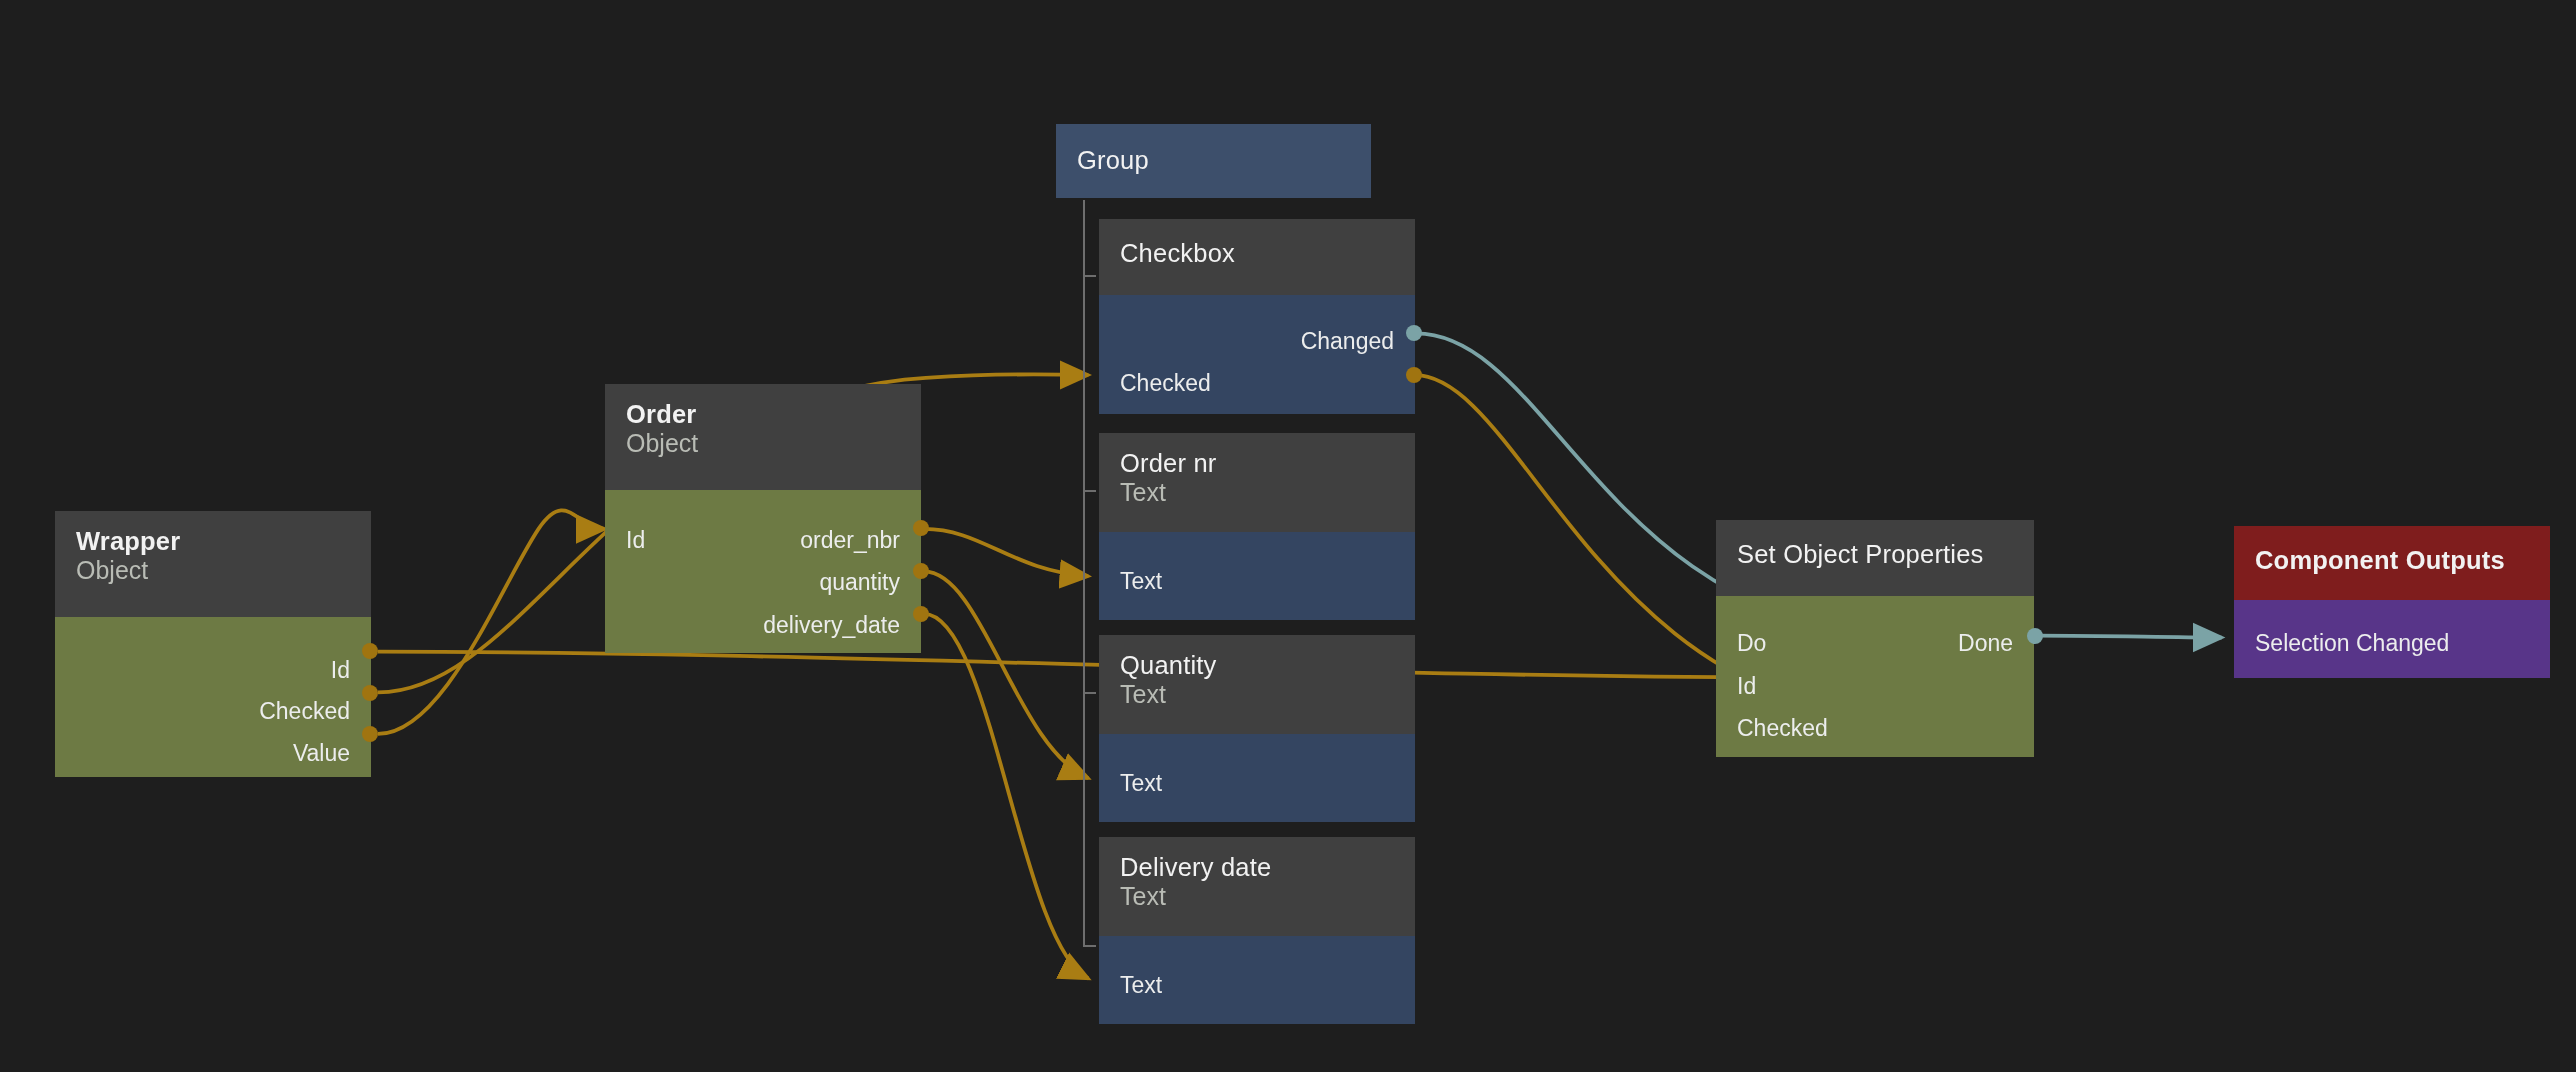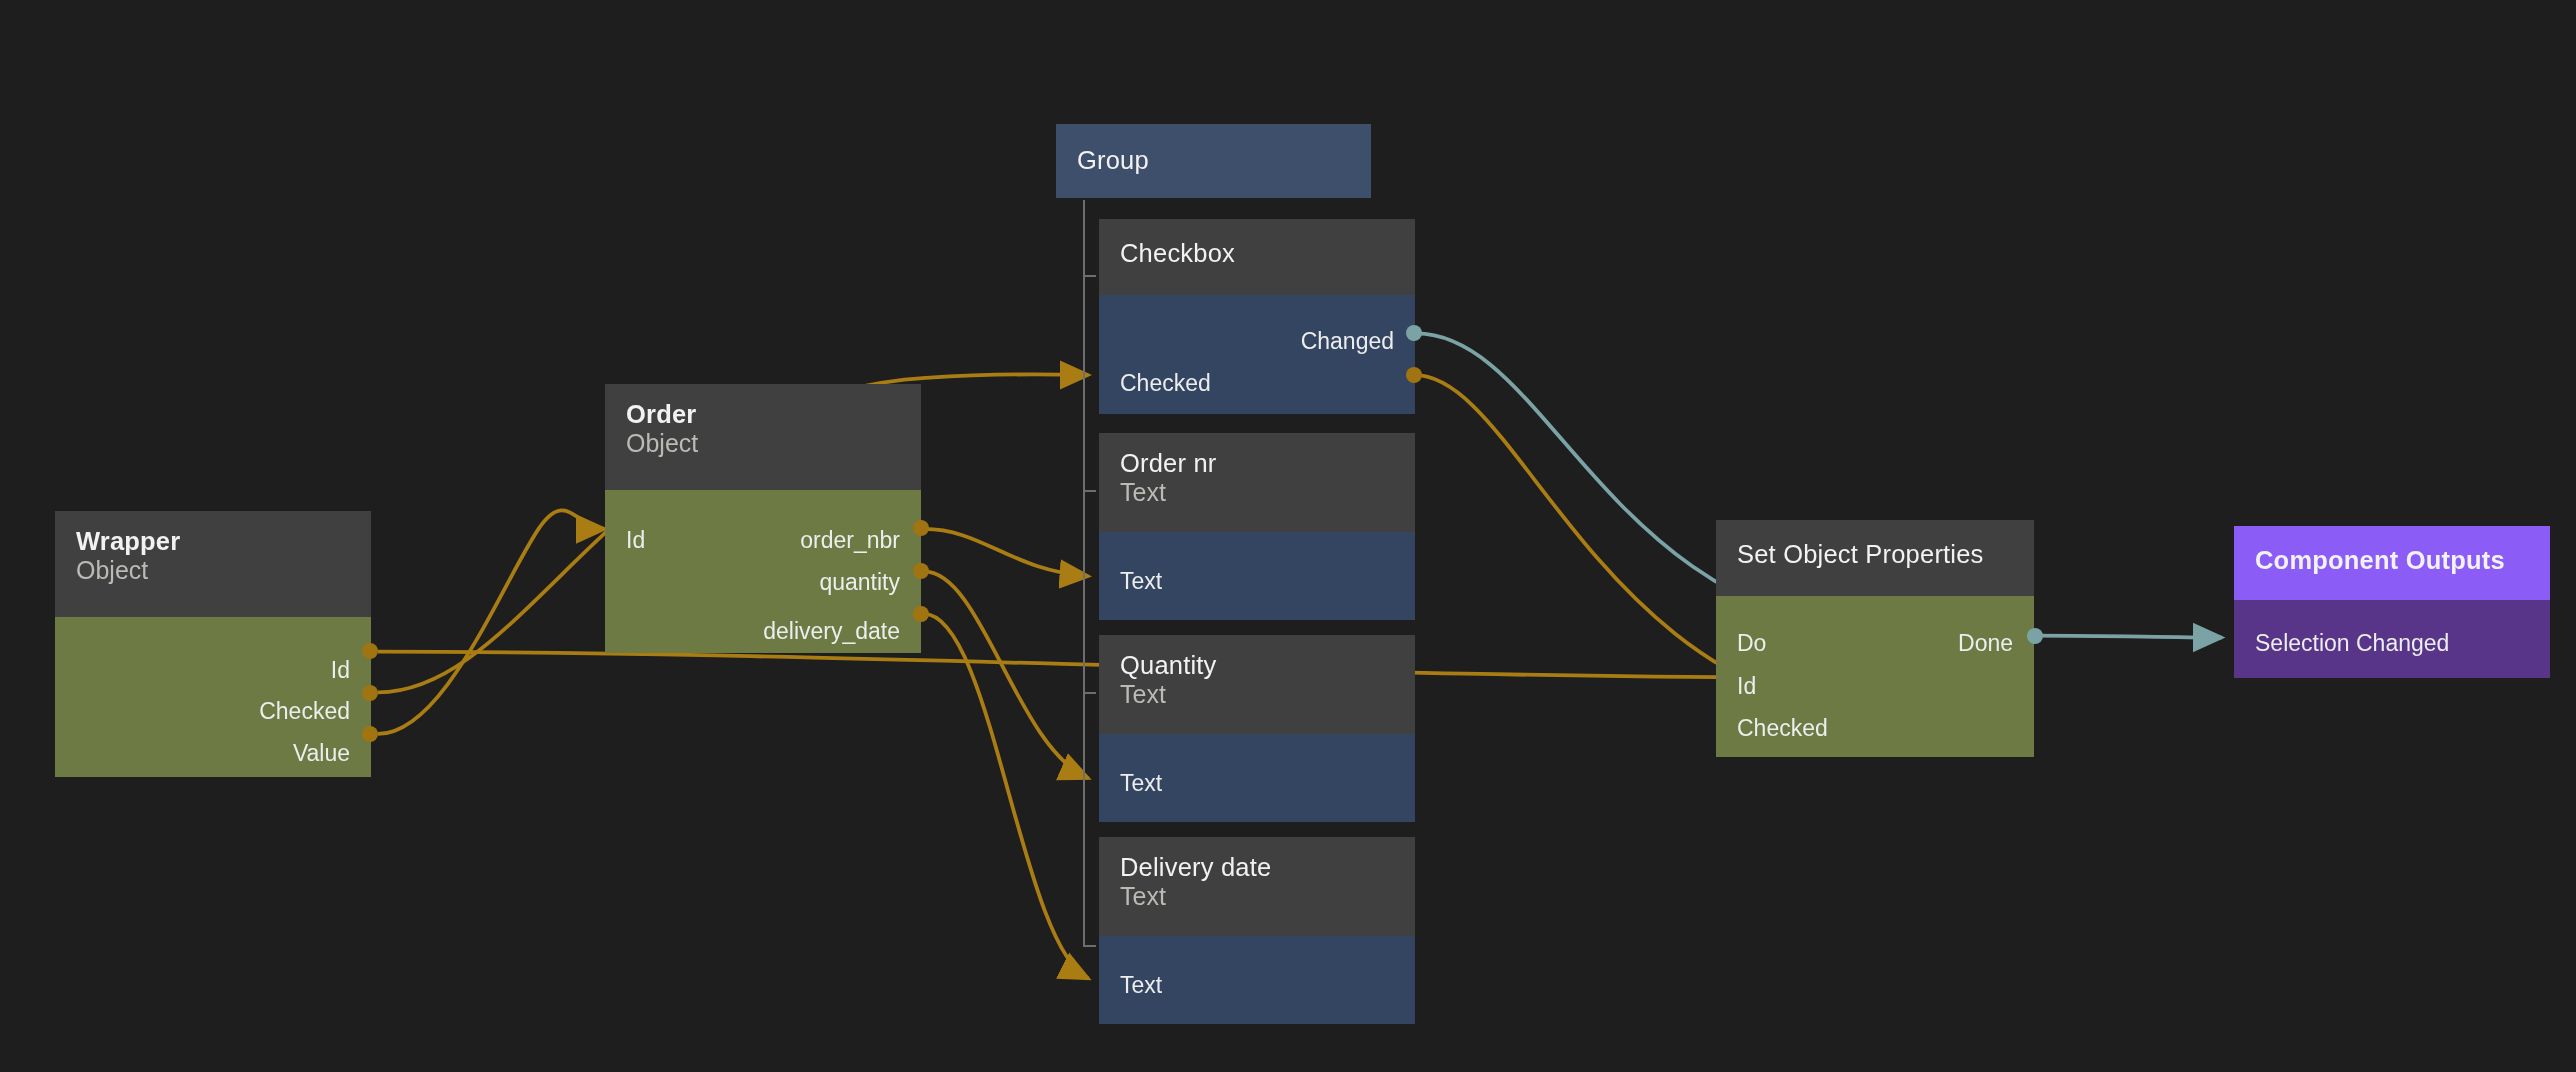--- a/index.html
+++ b/index.html
@@ -67,21 +67,21 @@
   .port-in  { padding-left: 21px; justify-content: flex-start; }
   .port-out { padding-right: 21px; justify-content: flex-end; }
 
   
   .green .node-header { background: #404040; }
   .green .node-body   { background: #6d7a44; }
   
   .blue .node-header  { background: #404040; }
   .blue .node-body    { background: #344561; }
   
-  .purple .node-header { background: #8b5cf6; }
+  .purple .node-header { background: #7f1d1d; }
   .purple .node-body   { background: #583589; }
 
   
   .group-node .node-header { background: #3d4f6b; height: 100%; }
 
   
   .dot {
     position: absolute;
     width: 16px;
     height: 16px;
@@ -164,21 +164,21 @@
     <div class="node-body" style="height:163px;">
       <div class="port-row port-in" style="top:37px;">
         <span class="port-label">Id</span>
       </div>
       <div class="port-row port-out" style="top:37px;">
         <span class="port-label">order_nbr</span>
       </div>
       <div class="port-row port-out" style="top:79px;">
         <span class="port-label">quantity</span>
       </div>
-      <div class="port-row port-out" style="top:128px;">
+      <div class="port-row port-out" style="top:122px;">
         <span class="port-label">delivery_date</span>
       </div>
     </div>
   </div>
   <div class="dot orange" style="left:913px; top:520px;"></div>
   <div class="dot orange" style="left:913px; top:563px;"></div>
   <div class="dot orange" style="left:913px; top:606px;"></div>
 
   <div class="node blue group-node" style="left:1056px; top:124px; width:315px; height:74px;">
     <div class="node-header" style="padding-top:21px;">

